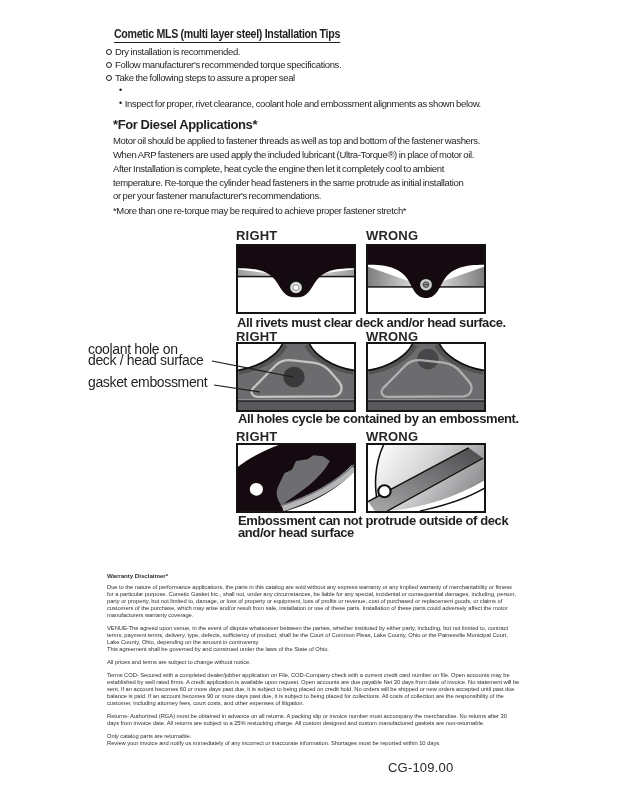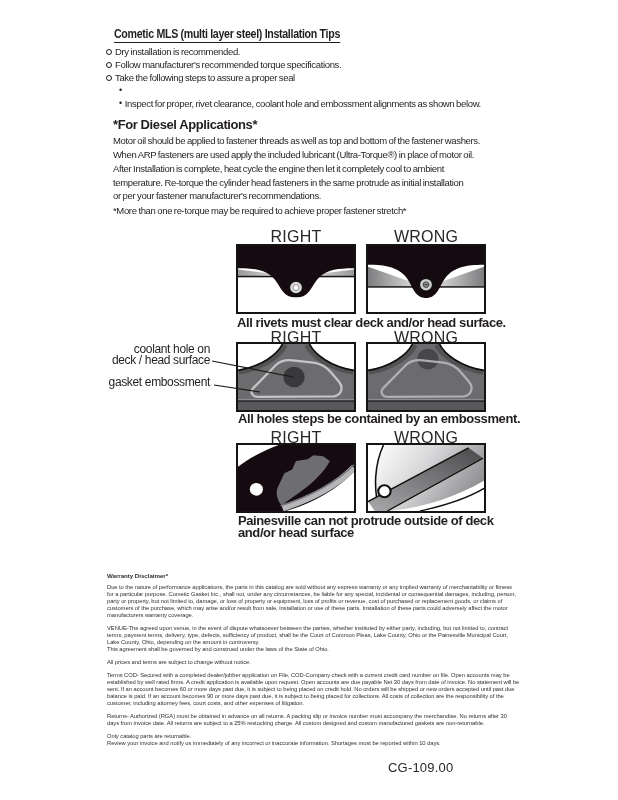--- a/index.html
+++ b/index.html
@@ -13,25 +13,25 @@
 
   .body-txt{font-size:9.5px;letter-spacing:-0.35px;word-spacing:-0.5px;line-height:13.5px;}
   .bullets{left:106px;top:45px;}
   .b-row{display:flex;align-items:flex-start;height:13px;}
   .b-dot{width:4px;height:4px;border:1px solid #221e1f;border-radius:50%;margin:3.5px 3px 0 0;flex:none;}
   .sb-row{display:flex;align-items:flex-start;height:13px;margin-left:13px;}
   .sb-dot{font-size:9px;margin-right:3px;flex:none;line-height:13px;}
 
   .h2{font-size:13px;font-weight:bold;letter-spacing:-0.4px;}
 
-  .dia-label{font-size:16px;font-weight:normal;letter-spacing:0.2px;width:120px;text-align:center;color:#2a2628;}
+  .dia-label{font-size:13px;font-weight:bold;letter-spacing:0.2px;width:120px;text-align:left;color:#2a2628;}
   .panel{position:absolute;width:120px;height:70px;border:2px solid #141414;box-sizing:border-box;background:#fff;}
   .panel svg{display:block;width:116px;height:66px;}
   .caption{font-size:13px;font-weight:bold;letter-spacing:-0.4px;line-height:12px;}
-  .ann{font-size:12px;letter-spacing:-0.35px;line-height:11px;text-align:right;width:122px;}
+  .ann{font-size:14px;letter-spacing:-0.35px;line-height:11px;text-align:left;width:122px;}
 
   .legal{left:107px;top:572px;width:413px;font-size:5.8px;line-height:7px;color:#332f30;
          letter-spacing:-0.05px;}
   .legal h3{font-size:6.2px;margin:0 0 5px 0;}
   .legal p{margin:0;}
   .legal p.gap{margin-top:6px;}
 
   .docnum{font-size:13px;letter-spacing:0.2px;color:#2a2628;}
 </style>
 </head>
@@ -168,21 +168,21 @@
       <circle cx="62" cy="16" r="11" fill="#47474a"></circle>
       <path d="M21,56 C14.5,56 12,51 16,46.5 L39,22.5 C43,18.5 49.5,16.5 56.5,17.3 L78,19.8 C85.5,20.8 91.5,24.5 96.5,30.5 L104.5,40 C109.5,46.5 107,54 99,55.5 Z" fill="none" stroke="#b7b7b9" stroke-width="2.4" opacity="0.9"></path>
     </svg>
   </div>
 
   <svg class="abs" style="left:90px;top:340px;pointer-events:none;" width="290" height="75" viewBox="0 0 290 75">
     <line x1="122" y1="21" x2="203" y2="37" stroke="#1b1b1b" stroke-width="1.2"></line>
     <line x1="124" y1="45" x2="170" y2="52" stroke="#1b1b1b" stroke-width="1.2"></line>
   </svg>
 
-  <div class="abs caption nowrap" style="left:238px;top:413px;">All holes steps be contained by an embossment.</div>
+  <div class="abs caption nowrap" style="left:238px;top:413px;">All holes cycle be contained by an embossment.</div>
 
   <div class="abs dia-label" style="left:236px;top:429px;">RIGHT</div>
   <div class="abs dia-label" style="left:366px;top:429px;">WRONG</div>
 
   <div class="panel" style="left:236px;top:443px;">
     <svg viewBox="0 0 120 70" preserveAspectRatio="none">
       <rect width="120" height="70" fill="#150a10"></rect>
       <path d="M0,0 H42 C26,6 10,15 0,23 Z" fill="#ffffff"></path>
       <path d="M120,28 V70 H50 C78,61 103,47 120,28 Z" fill="#ffffff"></path>
       <path d="M120,24 C102,43 76,57 46,67" stroke="#b6b6b8" stroke-width="7" fill="none"></path>
@@ -211,21 +211,21 @@
       <path d="M0,60 L104,3 L119,14 L20,70 L7,70 Z" fill="url(#gC2)"></path>
       <path d="M0,60 L104,3" stroke="#101010" stroke-width="1.4"></path>
       <path d="M119,14 L20,70" stroke="#101010" stroke-width="1.4"></path>
       <path d="M120,46 V70 H54 C78,64.5 102,57 120,46 Z" fill="#ffffff"></path>
       <path d="M54,70 C78,64.5 102,57 120,46" stroke="#101010" stroke-width="1.4" fill="none"></path>
       <circle cx="17" cy="49" r="6.4" fill="#ffffff" stroke="#101010" stroke-width="2.2"></circle>
     </svg>
   </div>
 
   <div class="abs caption" style="left:238px;top:515px;">
-    <div class="nowrap">Painesville can not protrude outside of deck</div>
+    <div class="nowrap">Embossment can not protrude outside of deck</div>
     <div class="nowrap">and/or head surface</div>
   </div>
 
   <div class="abs legal">
     <h3>Warranty Disclaimer*</h3>
     <p>Due to the nature of performance applications, the parts in this catalog are sold without any express warranty or any implied warranty of merchantability or fitness for a particular purpose. Cometic Gasket Inc., shall not, under any circumstances, be liable for any special, incidental or consequential damages, including, person, party or property, but not limited to, damage, or loss of property or equipment, loss of profits or revenue, cost of purchased or replacement goods, or claims of customers of the purchase, which may arise and/or result from sale, installation or use of these parts. Installation of these parts could adversely affect the motor manufacturers warranty coverage.</p>
     <p class="gap">VENUE-The agreed upon venue, in the event of dispute whatsoever between the parties, whether instituted by either party, including, but not limited to, contract terms, payment terms, delivery, type, defects, sufficiency of product, shall be the Court of Common Pleas, Lake County, Ohio or the Painesville Municipal Court, Lake County, Ohio, depending on the amount in controversy.</p>
     <p>This agreement shall be governed by and construed under the laws of the State of Ohio.</p>
     <p class="gap">All prices and terms are subject to change without notice.</p>
     <p class="gap">Terms COD- Secured with a completed dealer/jobber application on File, COD-Company check with a current credit card number on file. Open accounts may be established by well rated firms. A credit application is available upon request. Open accounts are due payable Net 30 days from date of invoice. No statement will be sent. If an account becomes 60 or more days past due, it is subject to being placed on credit hold. No orders will be shipped or new orders accepted until past due balance is paid. If an account becomes 90 or more days past due, it is subject to being placed for collections. All costs of collection are the responsibility of the customer, including attorney fees, court costs, and other expenses of litigation.</p>

